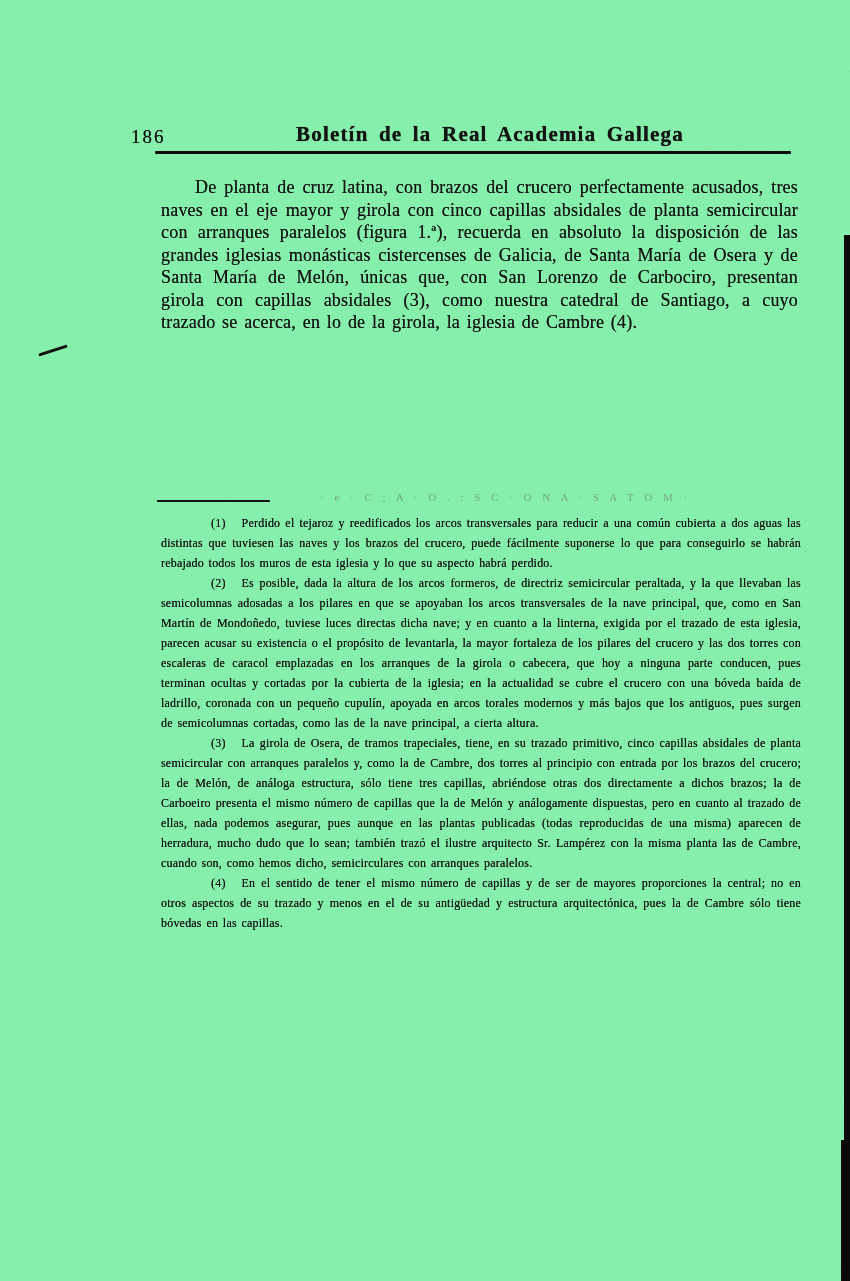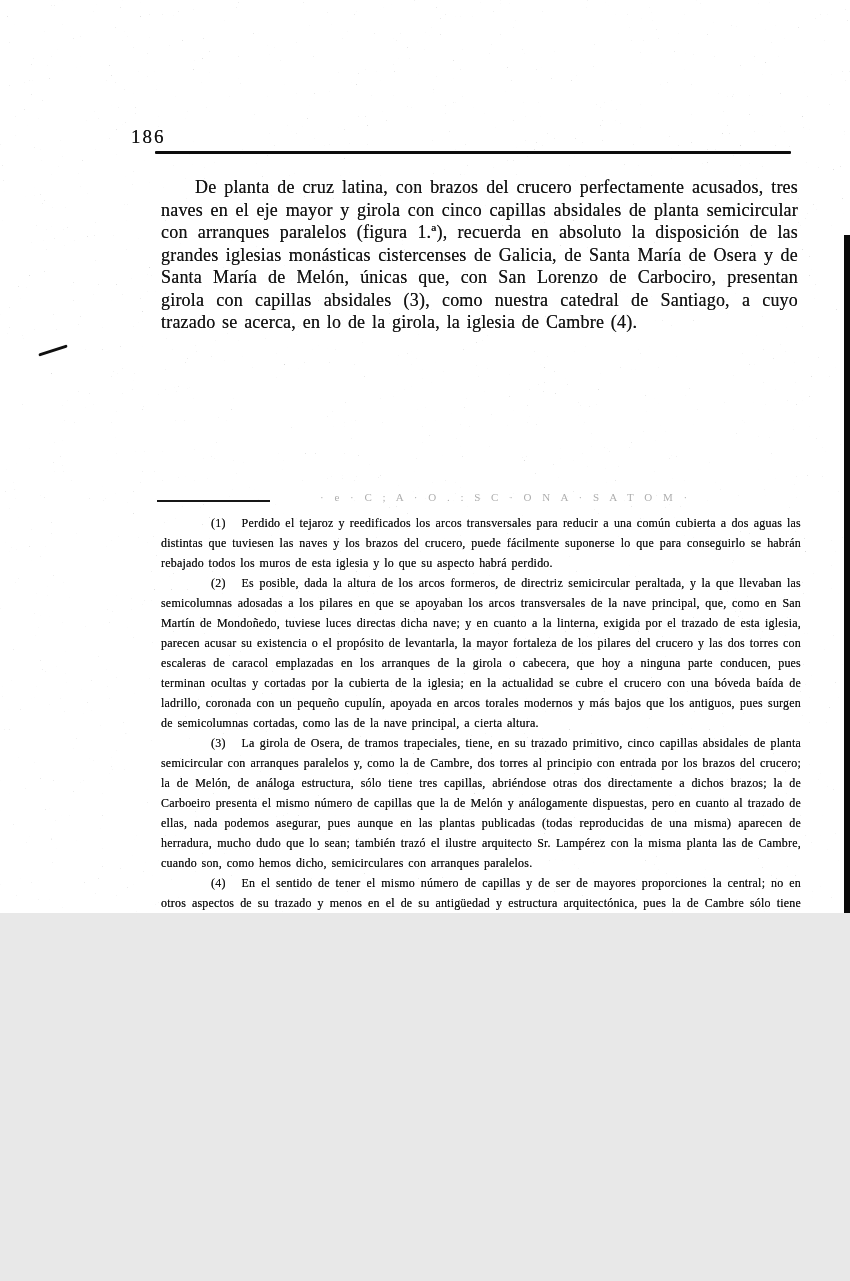--- a/index.html
+++ b/index.html
@@ -1,22 +1,22 @@
 <!DOCTYPE html>
 <html><head>
 <meta charset="utf-8">
 <title>Scanned page</title>
 <style>
   html, body { margin: 0; padding: 0; background: #e8e8e8; }
   .page {
     position: relative;
     width: 850px;
-    height: 913px;
+    height: 1281px;
     margin: 0 auto;
-    background: #ffffff;
+    background: #86efac;
     overflow: hidden;
     font-family: "Liberation Serif", serif;
     color: #141414;
   }
   .noise-layer {
     position: absolute;
     inset: 0;
     width: 100%;
     height: 100%;
     opacity: 0.45;
@@ -138,20 +138,21 @@
       <feTurbulence type="fractalNoise" baseFrequency="0.55" numOctaves="2" stitchTiles="stitch" result="t"></feTurbulence>
       <feColorMatrix in="t" type="matrix" values="0 0 0 0 0
                 0 0 0 0 0
                 0 0 0 0 0
                 3 0 0 0 -2.4"></feColorMatrix>
     </filter>
     <rect width="100%" height="100%" filter="url(#speckle)"></rect>
   </svg>
 
   <span class="pagenum">186</span>
+  <h1 class="journal-title">Boletín de la Real Academia Gallega</h1>
   <div class="header-rule"></div>
 
   <div class="stray-mark"></div>
 
   <main class="main-text">
     <p class="indent">De planta de cruz latina, con brazos del crucero perfectamente acusados, tres naves en el eje mayor y girola con cinco capillas absidales de planta semicircular con arranques paralelos (figura 1.ª), recuerda en absoluto la disposición de las grandes iglesias monásticas cistercenses de Galicia, de Santa María de Osera y de Santa María de Melón, únicas que, con San Lorenzo de Carbociro, presentan girola con capillas absidales (3), como nuestra catedral de Santiago, a cuyo trazado se acerca, en lo de la girola, la iglesia de Cambre (4).</p>
   </main>
 
   <div class="fn-separator"></div>
   <div class="bleed-through">· e · C ; A · O . : S C · O N A · S A T O M ·</div>

